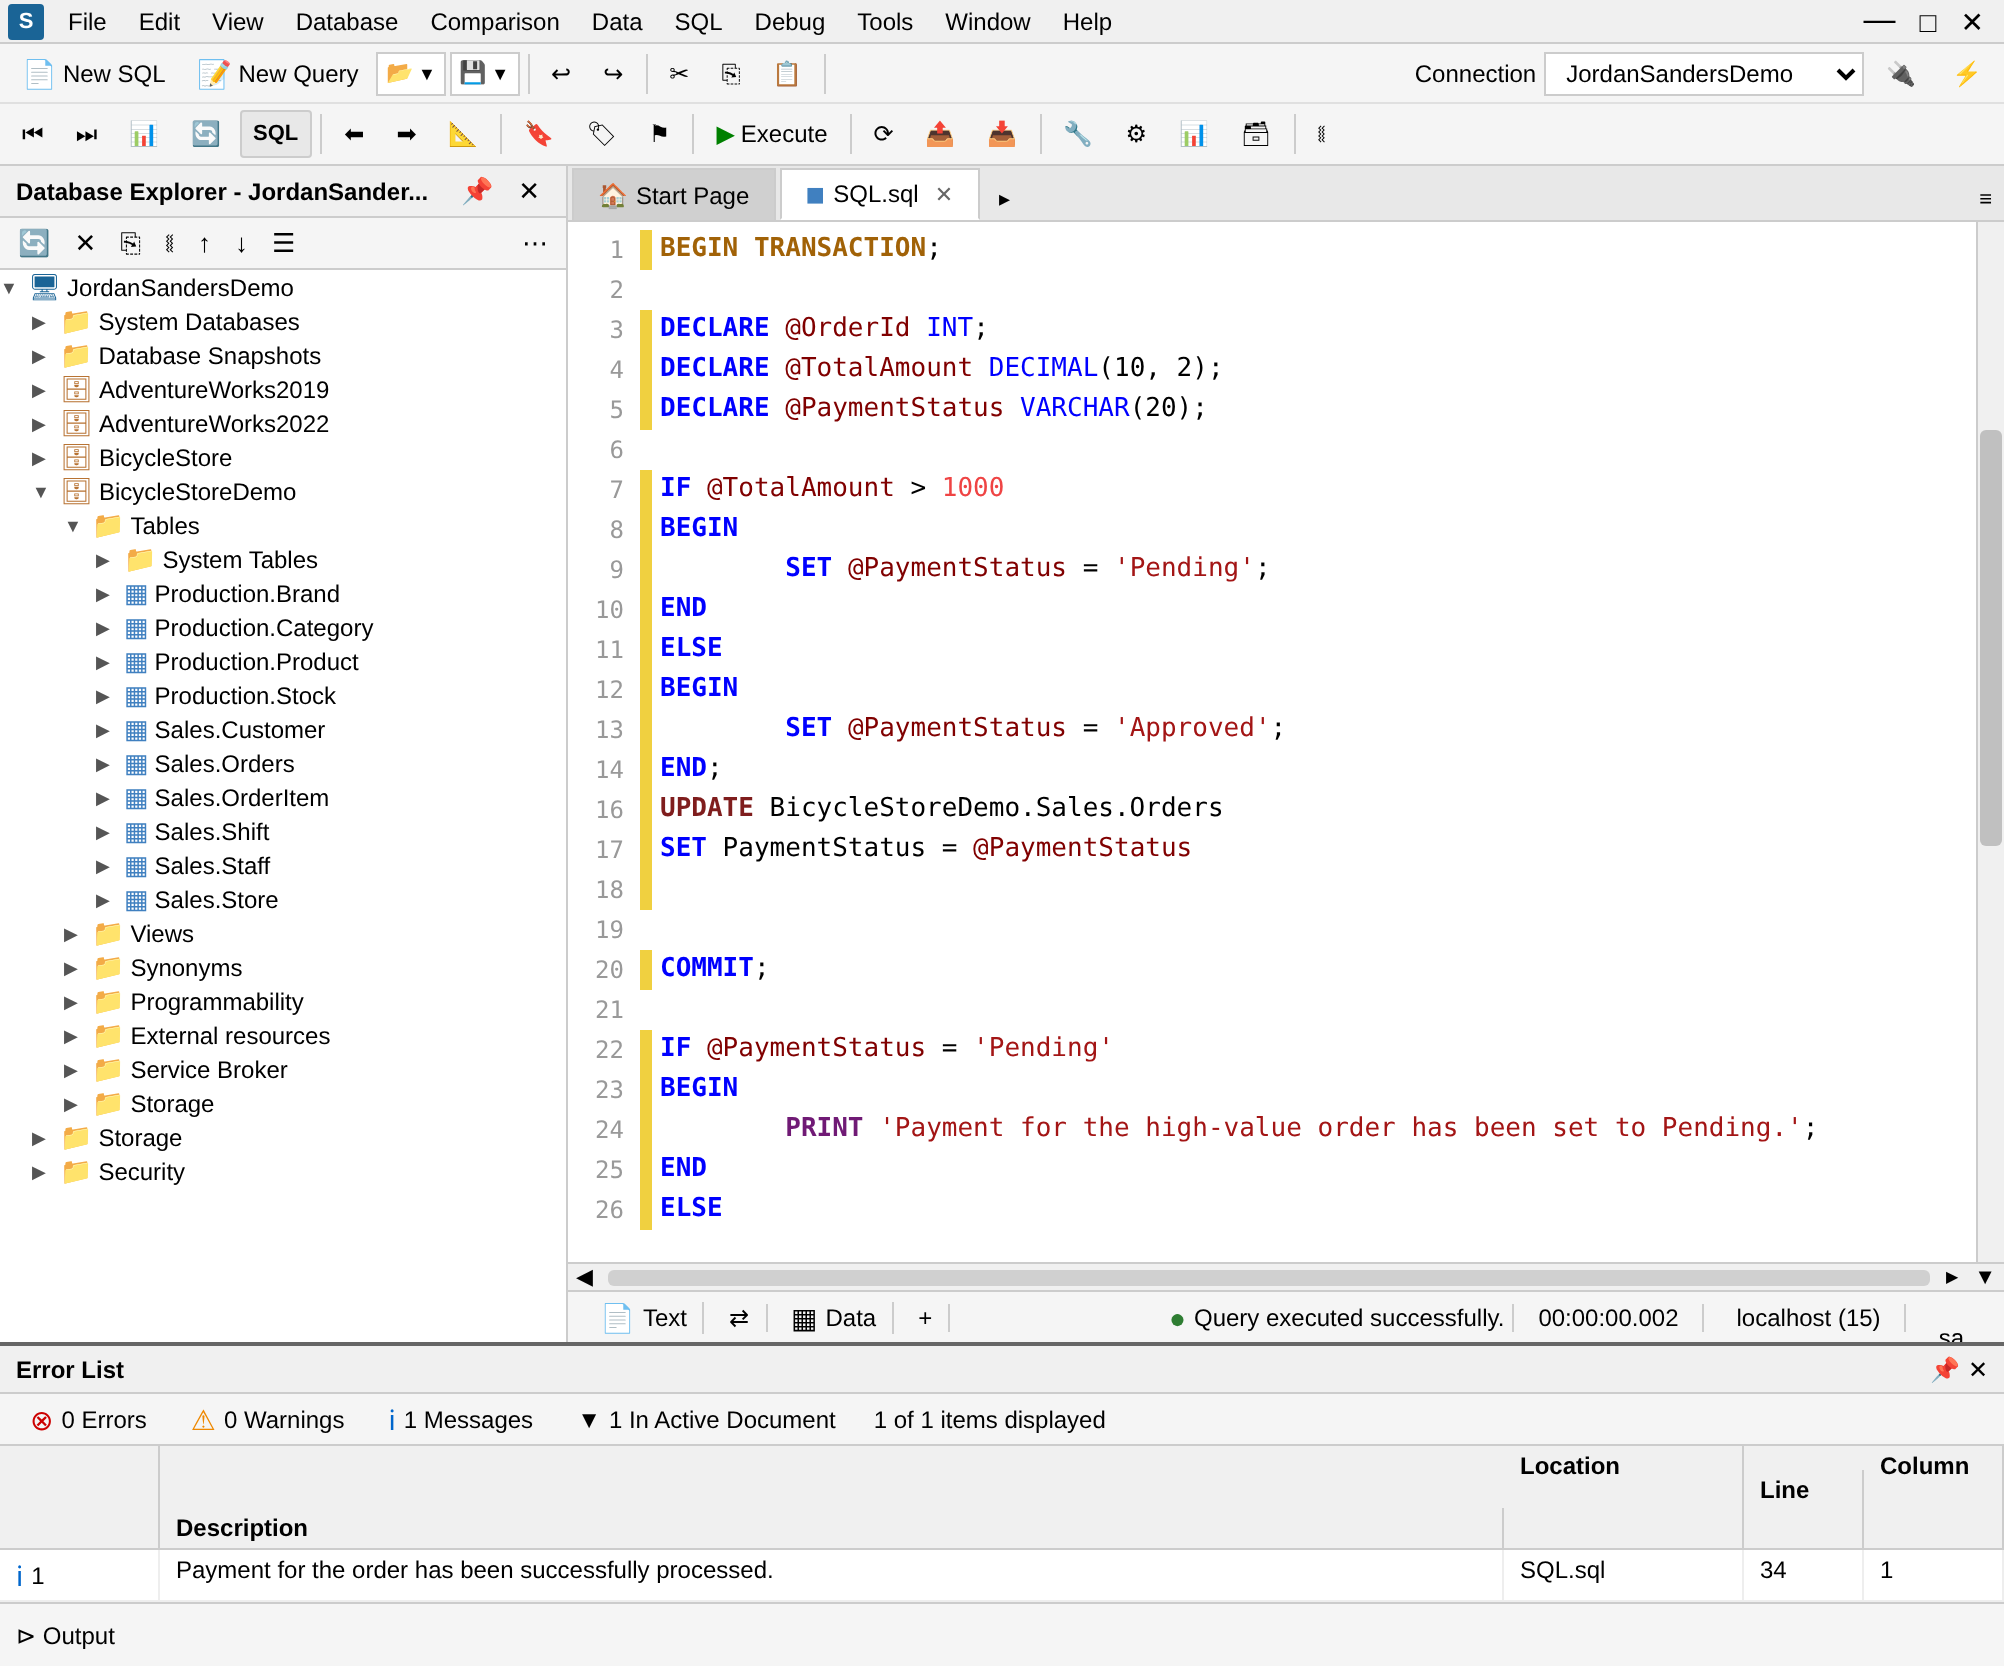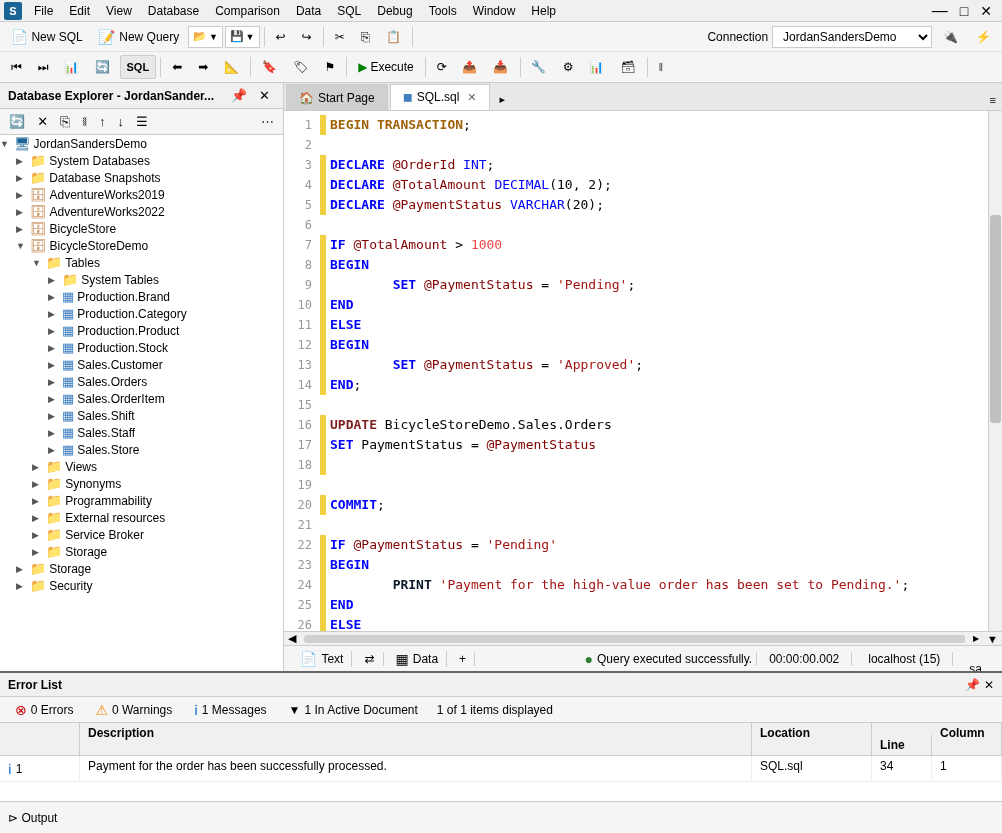--- a/index.html
+++ b/index.html
@@ -65,21 +65,21 @@
     
     .bottom-panel { height: 130px; background: white; border-top: 2px solid #666; display: flex; flex-direction: column; }
     .bottom-header { background: #f0f0f0; border-bottom: 1px solid #ccc; display: flex; align-items: center; padding: 2px 8px; height: 24px; justify-content: space-between; }
     .bottom-header-title { font-size: 12px; font-weight: bold; }
     .bottom-tabs { display: flex; align-items: center; padding: 2px 8px; gap: 8px; border-bottom: 1px solid #ccc; background: #f5f5f5; height: 26px; }
     .bottom-tab { display: flex; align-items: center; gap: 4px; font-size: 12px; cursor: pointer; padding: 2px 6px; border: 1px solid transparent; }
     .bottom-table { flex: 1; overflow: hidden; }
     .bt-header { display: flex; background: #f0f0f0; border-bottom: 1px solid #ccc; font-size: 12px; font-weight: bold; }
     .bt-col { padding: 3px 8px; border-right: 1px solid #ccc; }
     .bt-col.c1 { width: 80px; }
-    .bt-col.c2 { flex: 1; }
+    .bt-col.c2 { flex: 1; margin-top: 31px; }
     .bt-col.c3 { width: 120px; }
     .bt-col.c4 { width: 60px; margin-top: 12px; }
     .bt-col.c5 { width: 70px; }
     .bt-row { display: flex; font-size: 12px; border-bottom: 1px solid #eee; }
     .bt-cell { padding: 3px 8px; border-right: 1px solid #eee; overflow: hidden; white-space: nowrap; }
     .bt-cell.c1 { width: 80px; display: flex; align-items: center; gap: 4px; }
     .bt-cell.c2 { flex: 1; }
     .bt-cell.c3 { width: 120px; }
     .bt-cell.c4 { width: 60px; }
     .bt-cell.c5 { width: 70px; }
@@ -547,25 +547,20 @@
               <div class="code-line-num">13</div>
               <div class="code-indicator yellow"></div>
               <div class="code-text">        <span style="color:#0000ff;font-weight:bold">SET</span> <span style="color:#800000">@PaymentStatus</span> = <span style="color:#a31515">'Approved'</span>;</div>
             </div>
             <div class="code-row">
               <div class="code-line-num">14</div>
               <div class="code-indicator yellow"></div>
               <div class="code-text"><span style="color:#0000ff;font-weight:bold">END</span>;</div>
             </div>
             <div class="code-row">
-              <div class="code-line-num">15</div>
-              <div class="code-indicator"></div>
-              <div class="code-text">&nbsp;</div>
-            </div>
-            <div class="code-row">
               <div class="code-line-num">16</div>
               <div class="code-indicator yellow"></div>
               <div class="code-text"><span style="color:#7f1d1d;font-weight:bold">UPDATE</span> BicycleStoreDemo.Sales.Orders</div>
             </div>
             <div class="code-row">
               <div class="code-line-num">17</div>
               <div class="code-indicator yellow"></div>
               <div class="code-text"><span style="color:#0000ff;font-weight:bold">SET</span> PaymentStatus = <span style="color:#800000">@PaymentStatus</span></div>
             </div>
             <div class="code-row">
@@ -593,21 +588,21 @@
               <div class="code-text"><span style="color:#0000ff;font-weight:bold">IF</span> <span style="color:#800000">@PaymentStatus</span> = <span style="color:#a31515">'Pending'</span></div>
             </div>
             <div class="code-row">
               <div class="code-line-num">23</div>
               <div class="code-indicator yellow"></div>
               <div class="code-text"><span style="color:#0000ff;font-weight:bold">BEGIN</span></div>
             </div>
             <div class="code-row">
               <div class="code-line-num">24</div>
               <div class="code-indicator yellow"></div>
-              <div class="code-text">        <span style="color:#0f172a;font-weight:bold">PRINT</span> <span style="color:#a31515">'Payment for the high-value order has been set to Pending.'</span>;</div>
+              <div class="code-text">        <span style="color:#701a75;font-weight:bold">PRINT</span> <span style="color:#a31515">'Payment for the high-value order has been set to Pending.'</span>;</div>
             </div>
             <div class="code-row">
               <div class="code-line-num">25</div>
               <div class="code-indicator yellow"></div>
               <div class="code-text"><span style="color:#0000ff;font-weight:bold">END</span></div>
             </div>
             <div class="code-row">
               <div class="code-line-num">26</div>
               <div class="code-indicator yellow"></div>
               <div class="code-text"><span style="color:#0000ff;font-weight:bold">ELSE</span></div>

